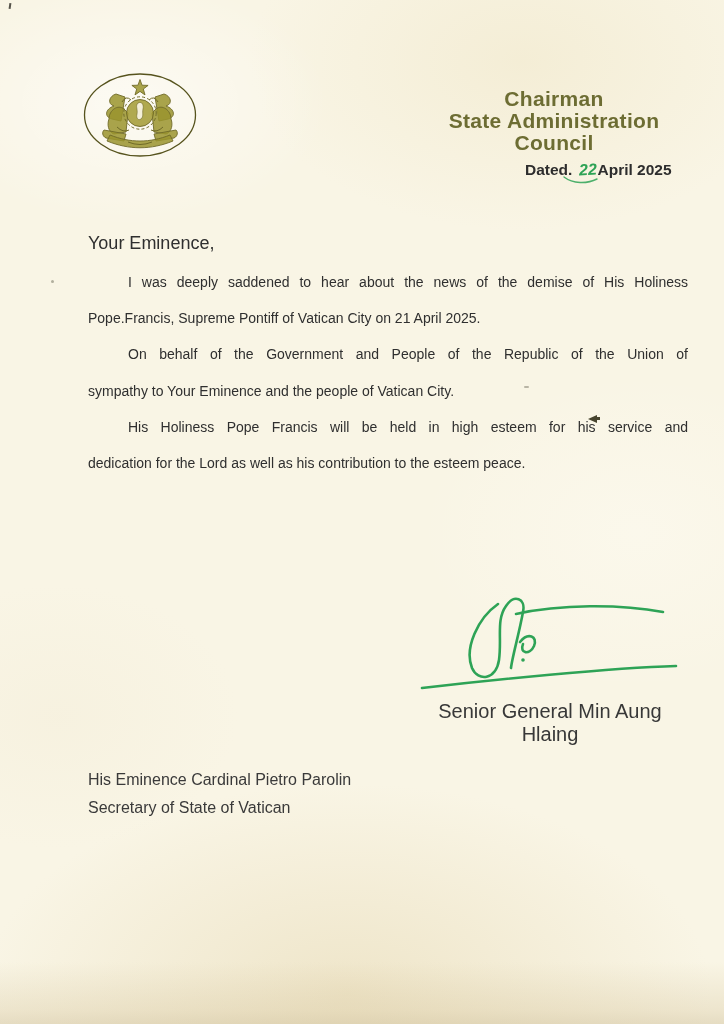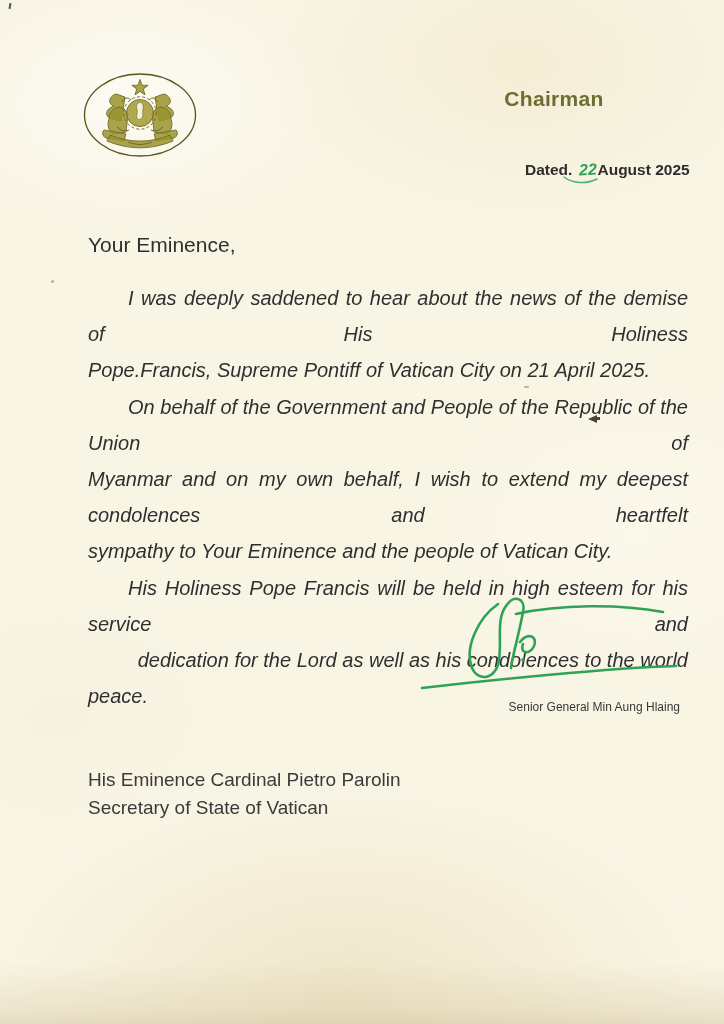--- a/index.html
+++ b/index.html
@@ -16,29 +16,29 @@
     color:#2f2f2f;
   }
   .bottom-shade{position:absolute;left:0;bottom:0;width:100%;height:62px;
     background:linear-gradient(to bottom, rgba(214,198,158,0) 0%, rgba(210,192,150,0.30) 78%, rgba(198,180,138,0.38) 100%);}
   .emblem{position:absolute;left:82px;top:72px;width:116px;height:86px;}
   .header-block{position:absolute;left:373px;top:88px;width:290px;text-align:center;
     color:#6d6d33;font-weight:bold;font-size:21px;line-height:22px;letter-spacing:.3px;margin-left:36px;}
   .dated{position:absolute;left:525px;top:161px;font-size:15.5px;font-weight:600;color:#2d2d2d;white-space:nowrap;}
   .dated .day{color:#2ea356;font-style:italic;font-size:16px;display:inline-block;transform:rotate(-3deg);margin:0 1px 0 2px;}
   .day-tail{position:absolute;left:563px;top:176px;}
-  .salutation{position:absolute;left:88px;top:233px;font-size:21px;}
-  .body-lines{position:absolute;left:88px;top:280px;width:600px;font-size:20px;line-height:36.2px;font-style:italic;}
+  .salutation{position:absolute;left:88px;top:233px;font-size:18px;}
+  .body-lines{position:absolute;left:88px;top:264px;width:600px;font-size:14px;line-height:36.2px;}
   .bl{width:600px;}
   .jf{text-align:justify;text-align-last:justify;}
   .last{text-align:right;text-align-last:left;}
   .ind{text-indent:40px;}
   .signature{position:absolute;left:420px;top:596px;width:260px;height:100px;}
-  .signer{position:absolute;left:420px;top:700px;width:260px;text-align:right;font-size:12px;color:#383838;}
-  .recipient{position:absolute;left:88px;top:766px;font-size:19px;line-height:28px;color:#3a3a3a;}
+  .signer{position:absolute;left:420px;top:700px;width:260px;text-align:center;font-size:20px;color:#383838;}
+  .recipient{position:absolute;left:88px;top:766px;font-size:16px;line-height:28px;color:#3a3a3a;}
   .u{text-decoration:underline;text-underline-offset:4px;text-decoration-thickness:1.3px;}
   .speck-topleft{position:absolute;left:9px;top:3px;width:2px;height:6px;background:#55524a;transform:rotate(8deg);}
   .speck-left{position:absolute;left:51px;top:280px;width:3px;height:3px;border-radius:50%;background:#8a8878;opacity:.65;}
   .speck-mid{position:absolute;left:524px;top:386px;width:5px;height:2px;background:#6b6857;opacity:.45;border-radius:2px;}
   .cursor-artifact{position:absolute;left:588px;top:415px;width:0;height:0;
     border-top:4px solid transparent;border-bottom:4px solid transparent;border-right:9px solid #47442e;}
   .cursor-artifact::after{content:"";position:absolute;left:8px;top:-2px;width:4px;height:3px;background:#47442e;}
 </style>
 </head>
 <body>
@@ -79,37 +79,37 @@
         <path d="M76,30 q-4,-7 -9,-2"></path>
         <path d="M35,55 q6,6 12,3"></path>
         <path d="M81,55 q-6,6 -12,3"></path>
         <path d="M46,70 q12,5 24,0"></path>
       </g>
     </svg>
   </div>
 
   <div class="header-block">
     <div>Chairman</div>
+    <div>State Administration Council</div>
   </div>
 
-  <div class="dated"><span>Dated.</span> <span class="day">22</span><span>August 2025</span></div>
+  <div class="dated"><span>Dated.</span> <span class="day">22</span><span>April 2025</span></div>
   <svg class="day-tail" width="36" height="10" viewBox="0 0 36 10">
       <path d="M1,1 C10,8 24,8 34,3" fill="none" stroke="#2ea356" stroke-width="1.4" stroke-linecap="round" opacity="0.85"></path>
     </svg>
 
   <div class="salutation">Your Eminence,</div>
 
   <div class="body-lines">
     <div class="bl jf ind">I was deeply saddened to hear about the news of the demise of His Holiness</div>
     <div class="bl last">Pope.Francis, Supreme Pontiff of Vatican City on 21 April 2025.</div>
     <div class="bl jf ind">On behalf of the Government and People of the Republic of the Union of</div>
-    <div class="bl jf">Myanmar and on my own behalf, I wish to extend my deepest condolences and heartfelt</div>
     <div class="bl last">sympathy to Your Eminence and the people of Vatican City.</div>
     <div class="bl jf ind">His Holiness Pope Francis will be held in high esteem for his service and</div>
-    <div class="bl last">dedication for the Lord as well as his condolences to the world peace.</div>
+    <div class="bl last">dedication for the Lord as well as his contribution to the esteem peace.</div>
   </div>
 
   <div class="signature">
     <svg width="260" height="100" viewBox="0 0 260 100" xmlns="http://www.w3.org/2000/svg">
       <g fill="none" stroke="#2ea356" stroke-width="2.6" stroke-linecap="round">
         <path d="M78,8 C58,22 44,52 52,72 C58,86 76,84 79,64 C82,42 76,24 86,10 C94,-2 106,2 103,16 C99,38 92,62 91,72"></path>
         <path d="M100,46 c8,-10 18,-6 14,4 c-4,9 -15,8 -11,-2"></path>
         <path d="M96,18 C140,8 200,8 243,16"></path>
         <path d="M2,92 C70,84 190,72 256,70"></path>
       </g>

